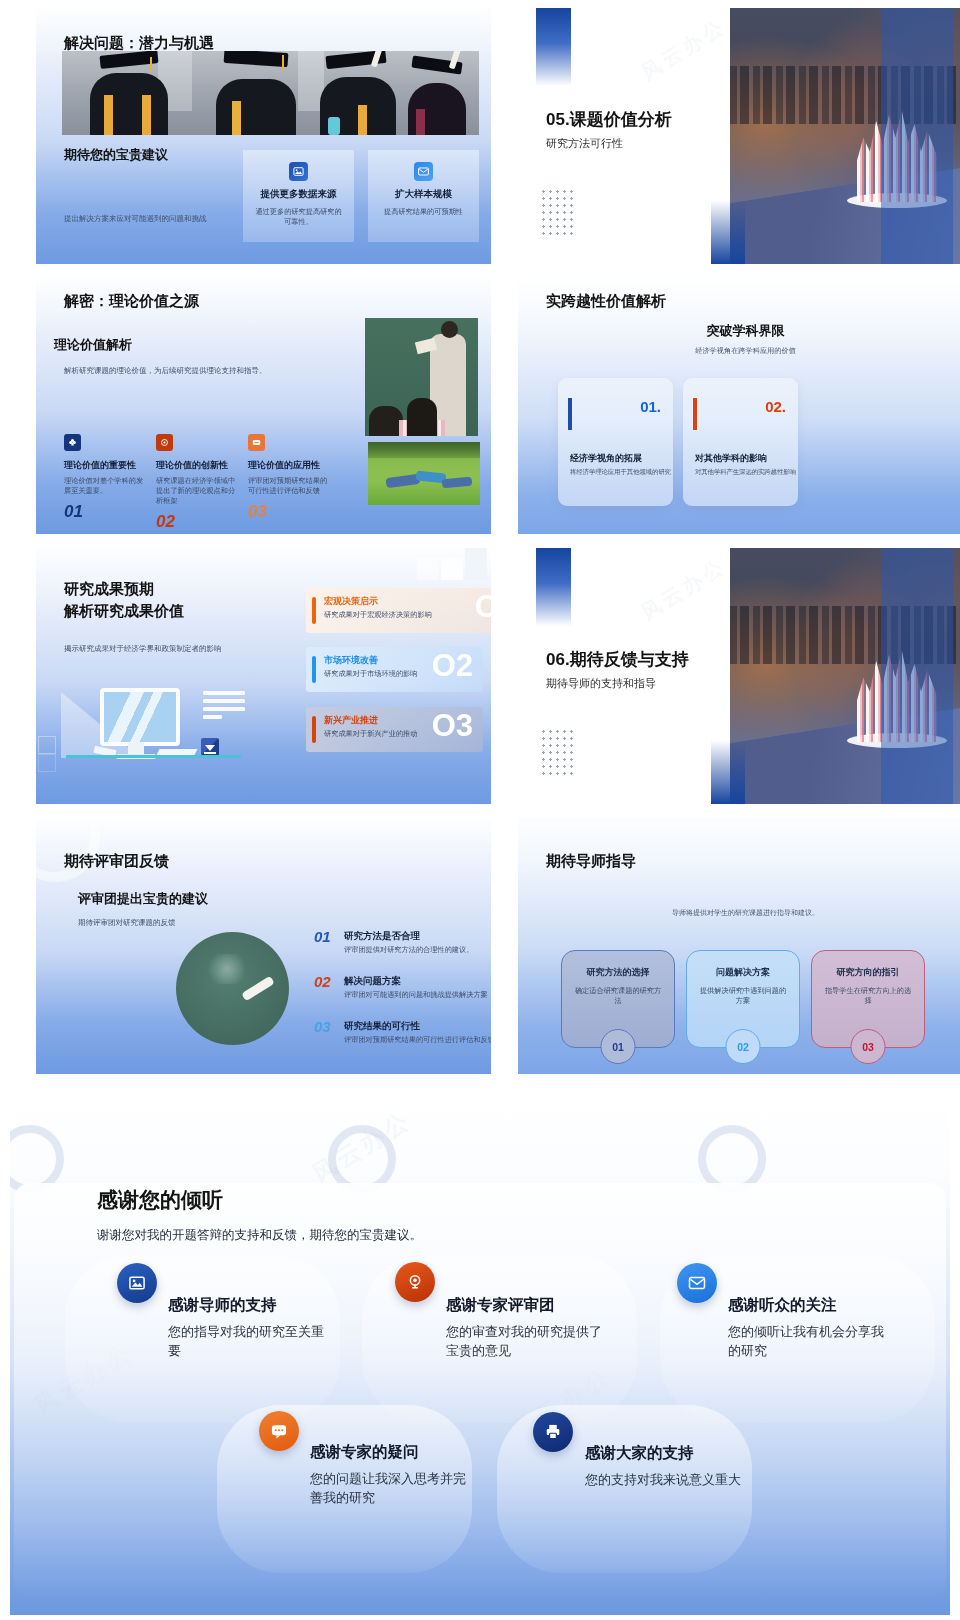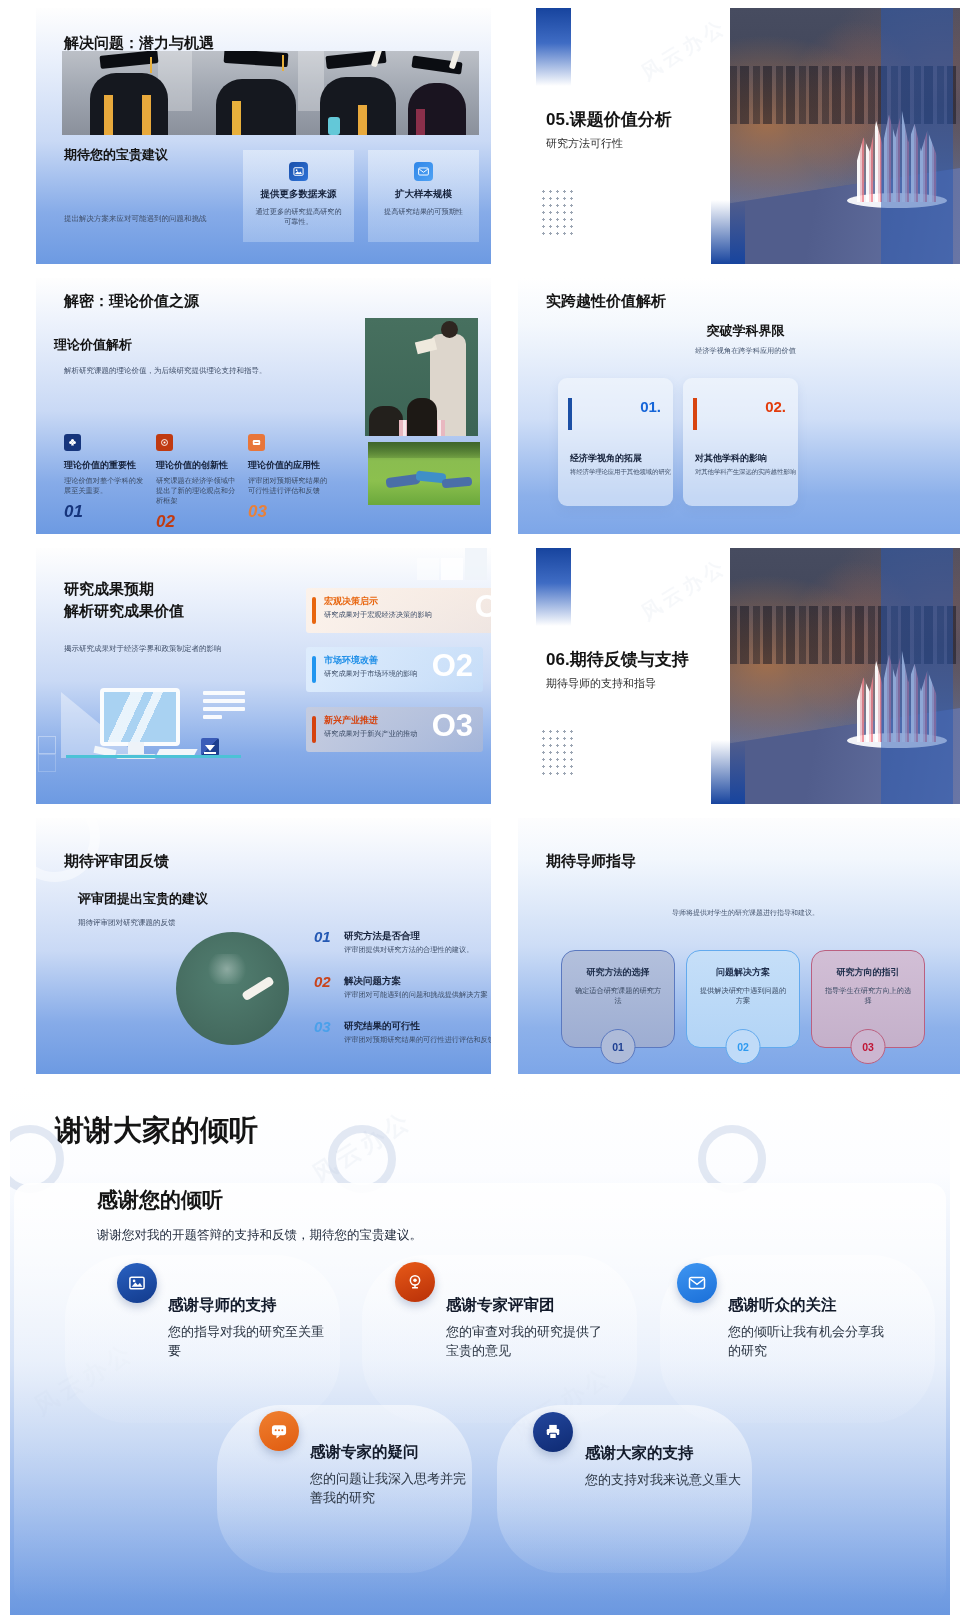--- a/index.html
+++ b/index.html
@@ -446,21 +446,20 @@
 </div>
 
 <div class="slide s9">
   <div class="s9-ring" style="left:-14px;"></div>
   <div class="s9-ring" style="left:318px;"></div>
   <div class="s9-ring" style="left:688px;"></div>
   <div class="wm" style="left:296px;top:44px;font-size:24px;">风云办公</div>
   <div class="wm" style="left:18px;top:276px;font-size:24px;">风云办公</div>
   <div class="wm" style="left:496px;top:300px;font-size:24px;">风云办公</div>
 
-  <div class="s9-title t-black">谢谢大家的倾听</div>
   <div class="s9-panel"></div>
   <div class="s9-heading t-black">感谢您的倾听</div>
   <div class="s9-body">谢谢您对我的开题答辩的支持和反馈，期待您的宝贵建议。</div>
 
   <div class="blob blob-r1 b1"></div>
   <div class="blob blob-r1 b2"></div>
   <div class="blob blob-r1 b3"></div>
   <div class="blob blob-r2 b4"></div>
   <div class="blob blob-r2 b5"></div>
 

